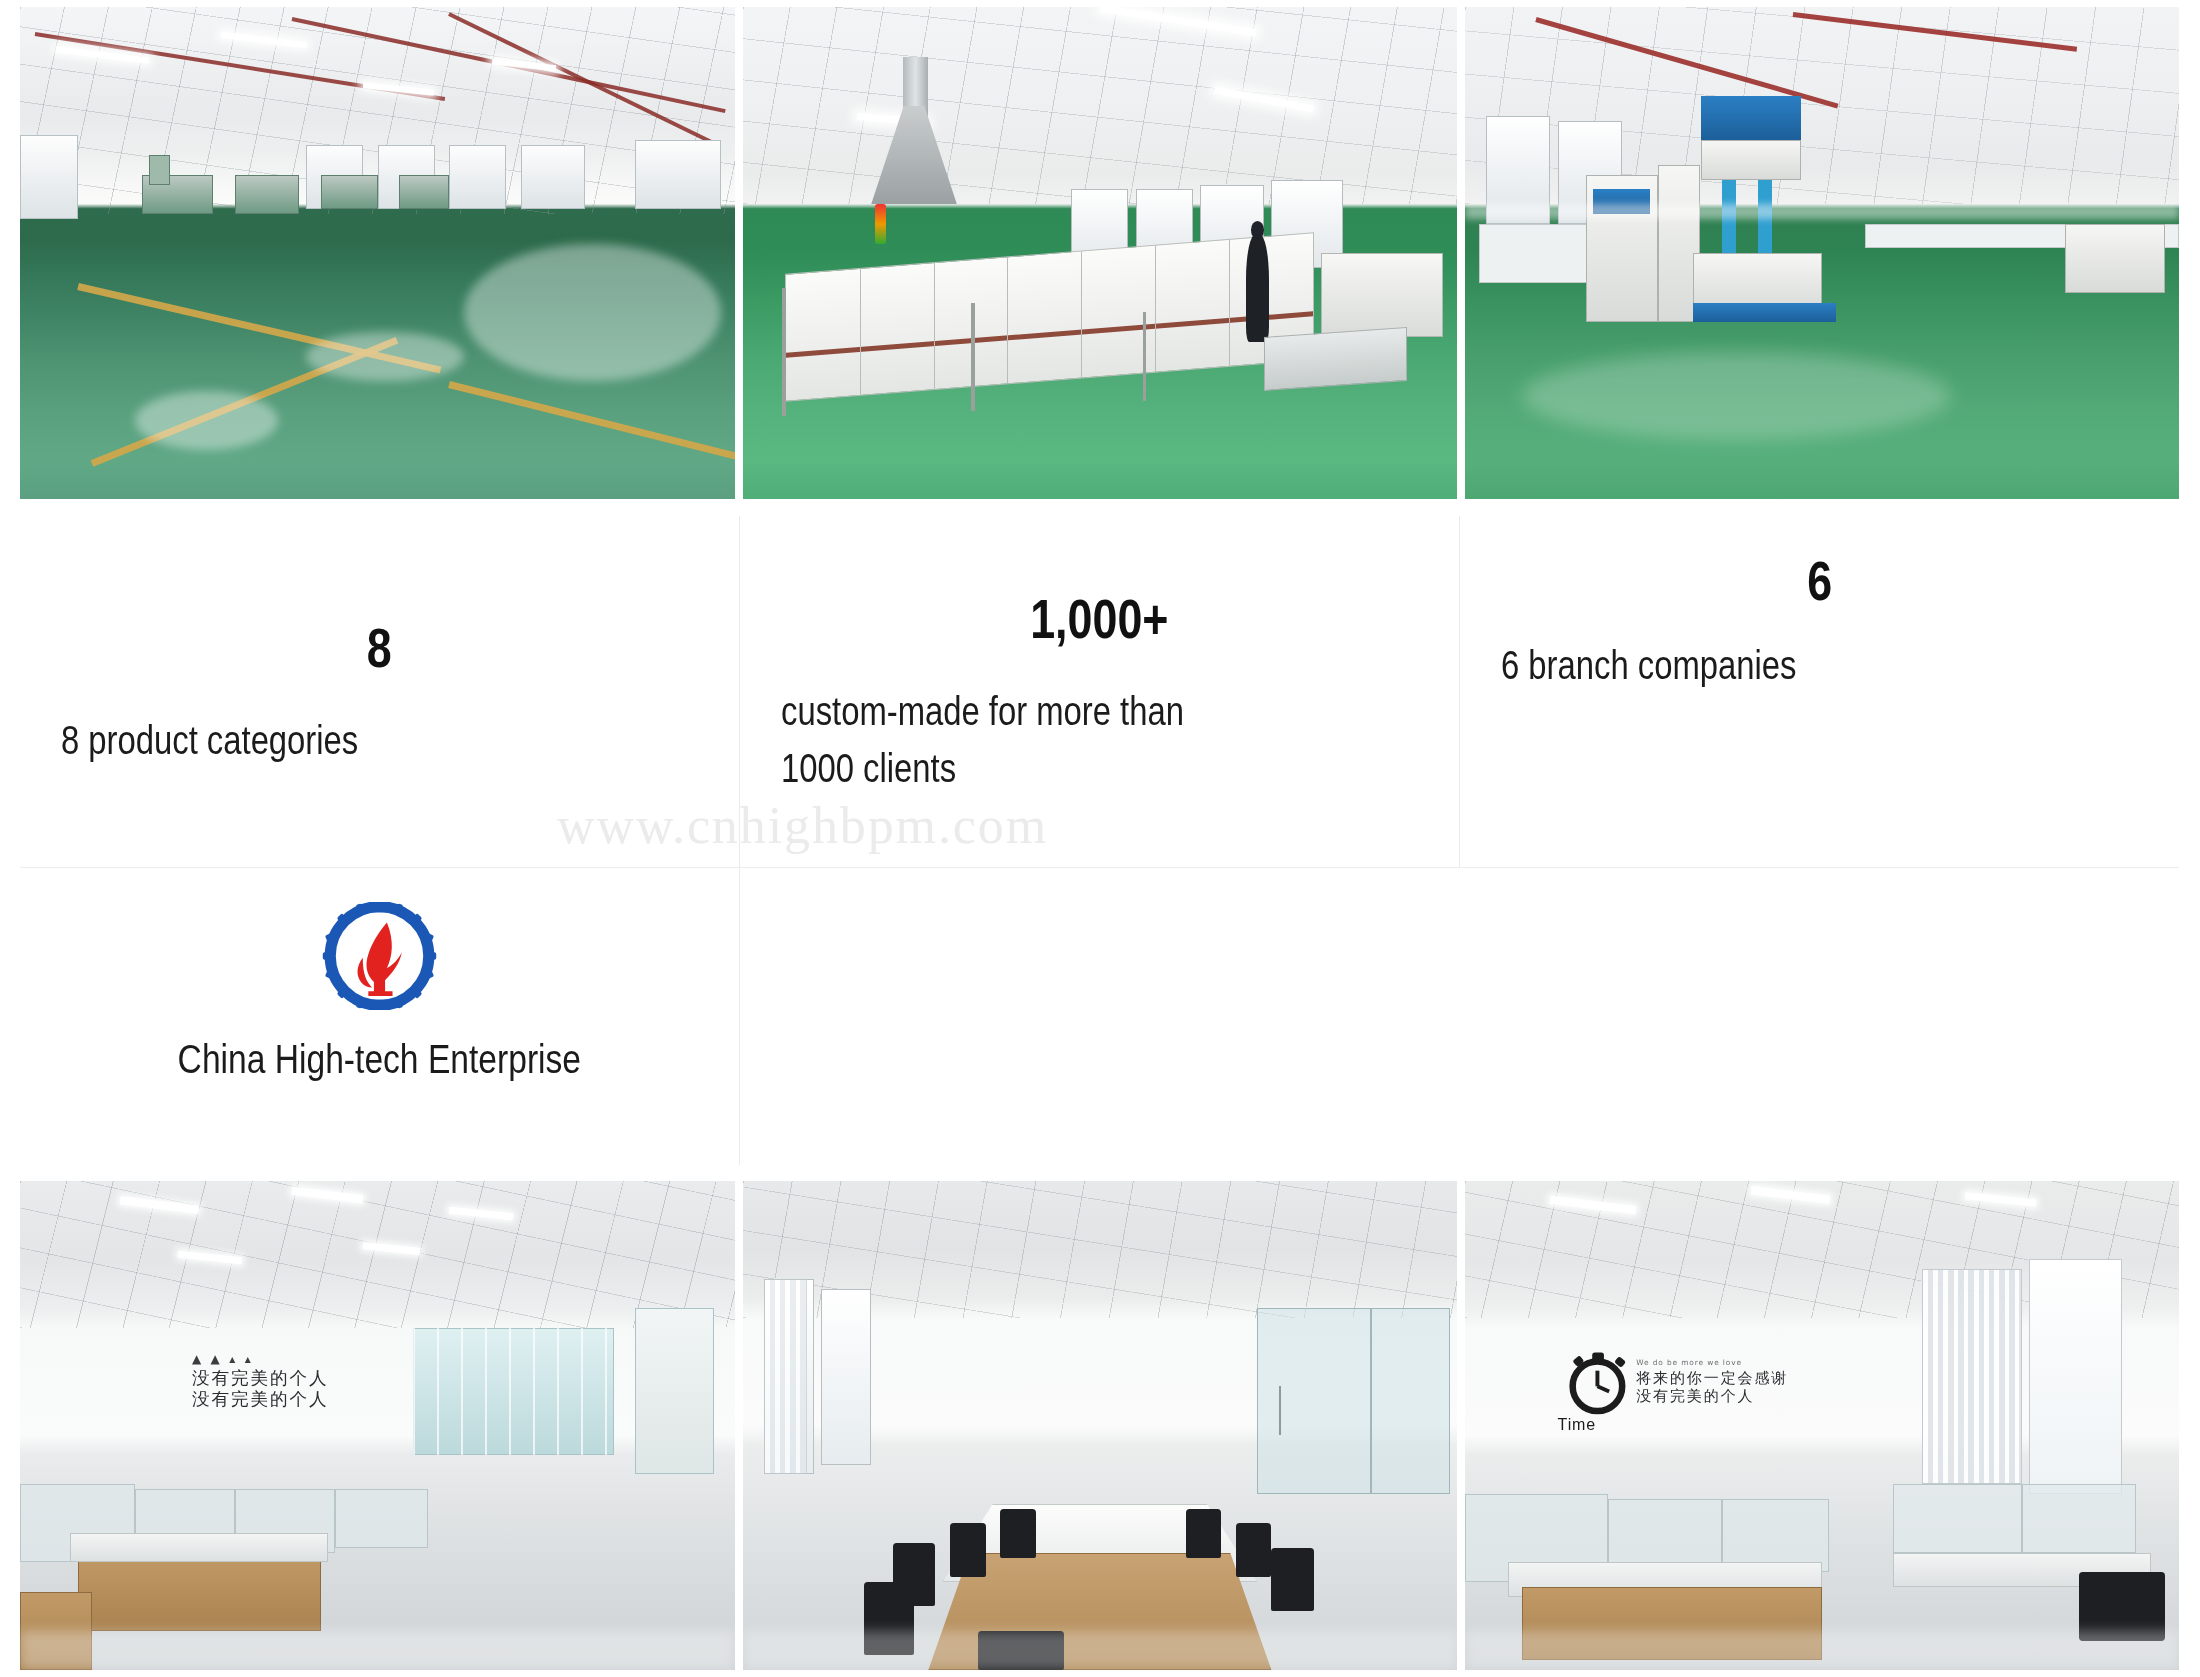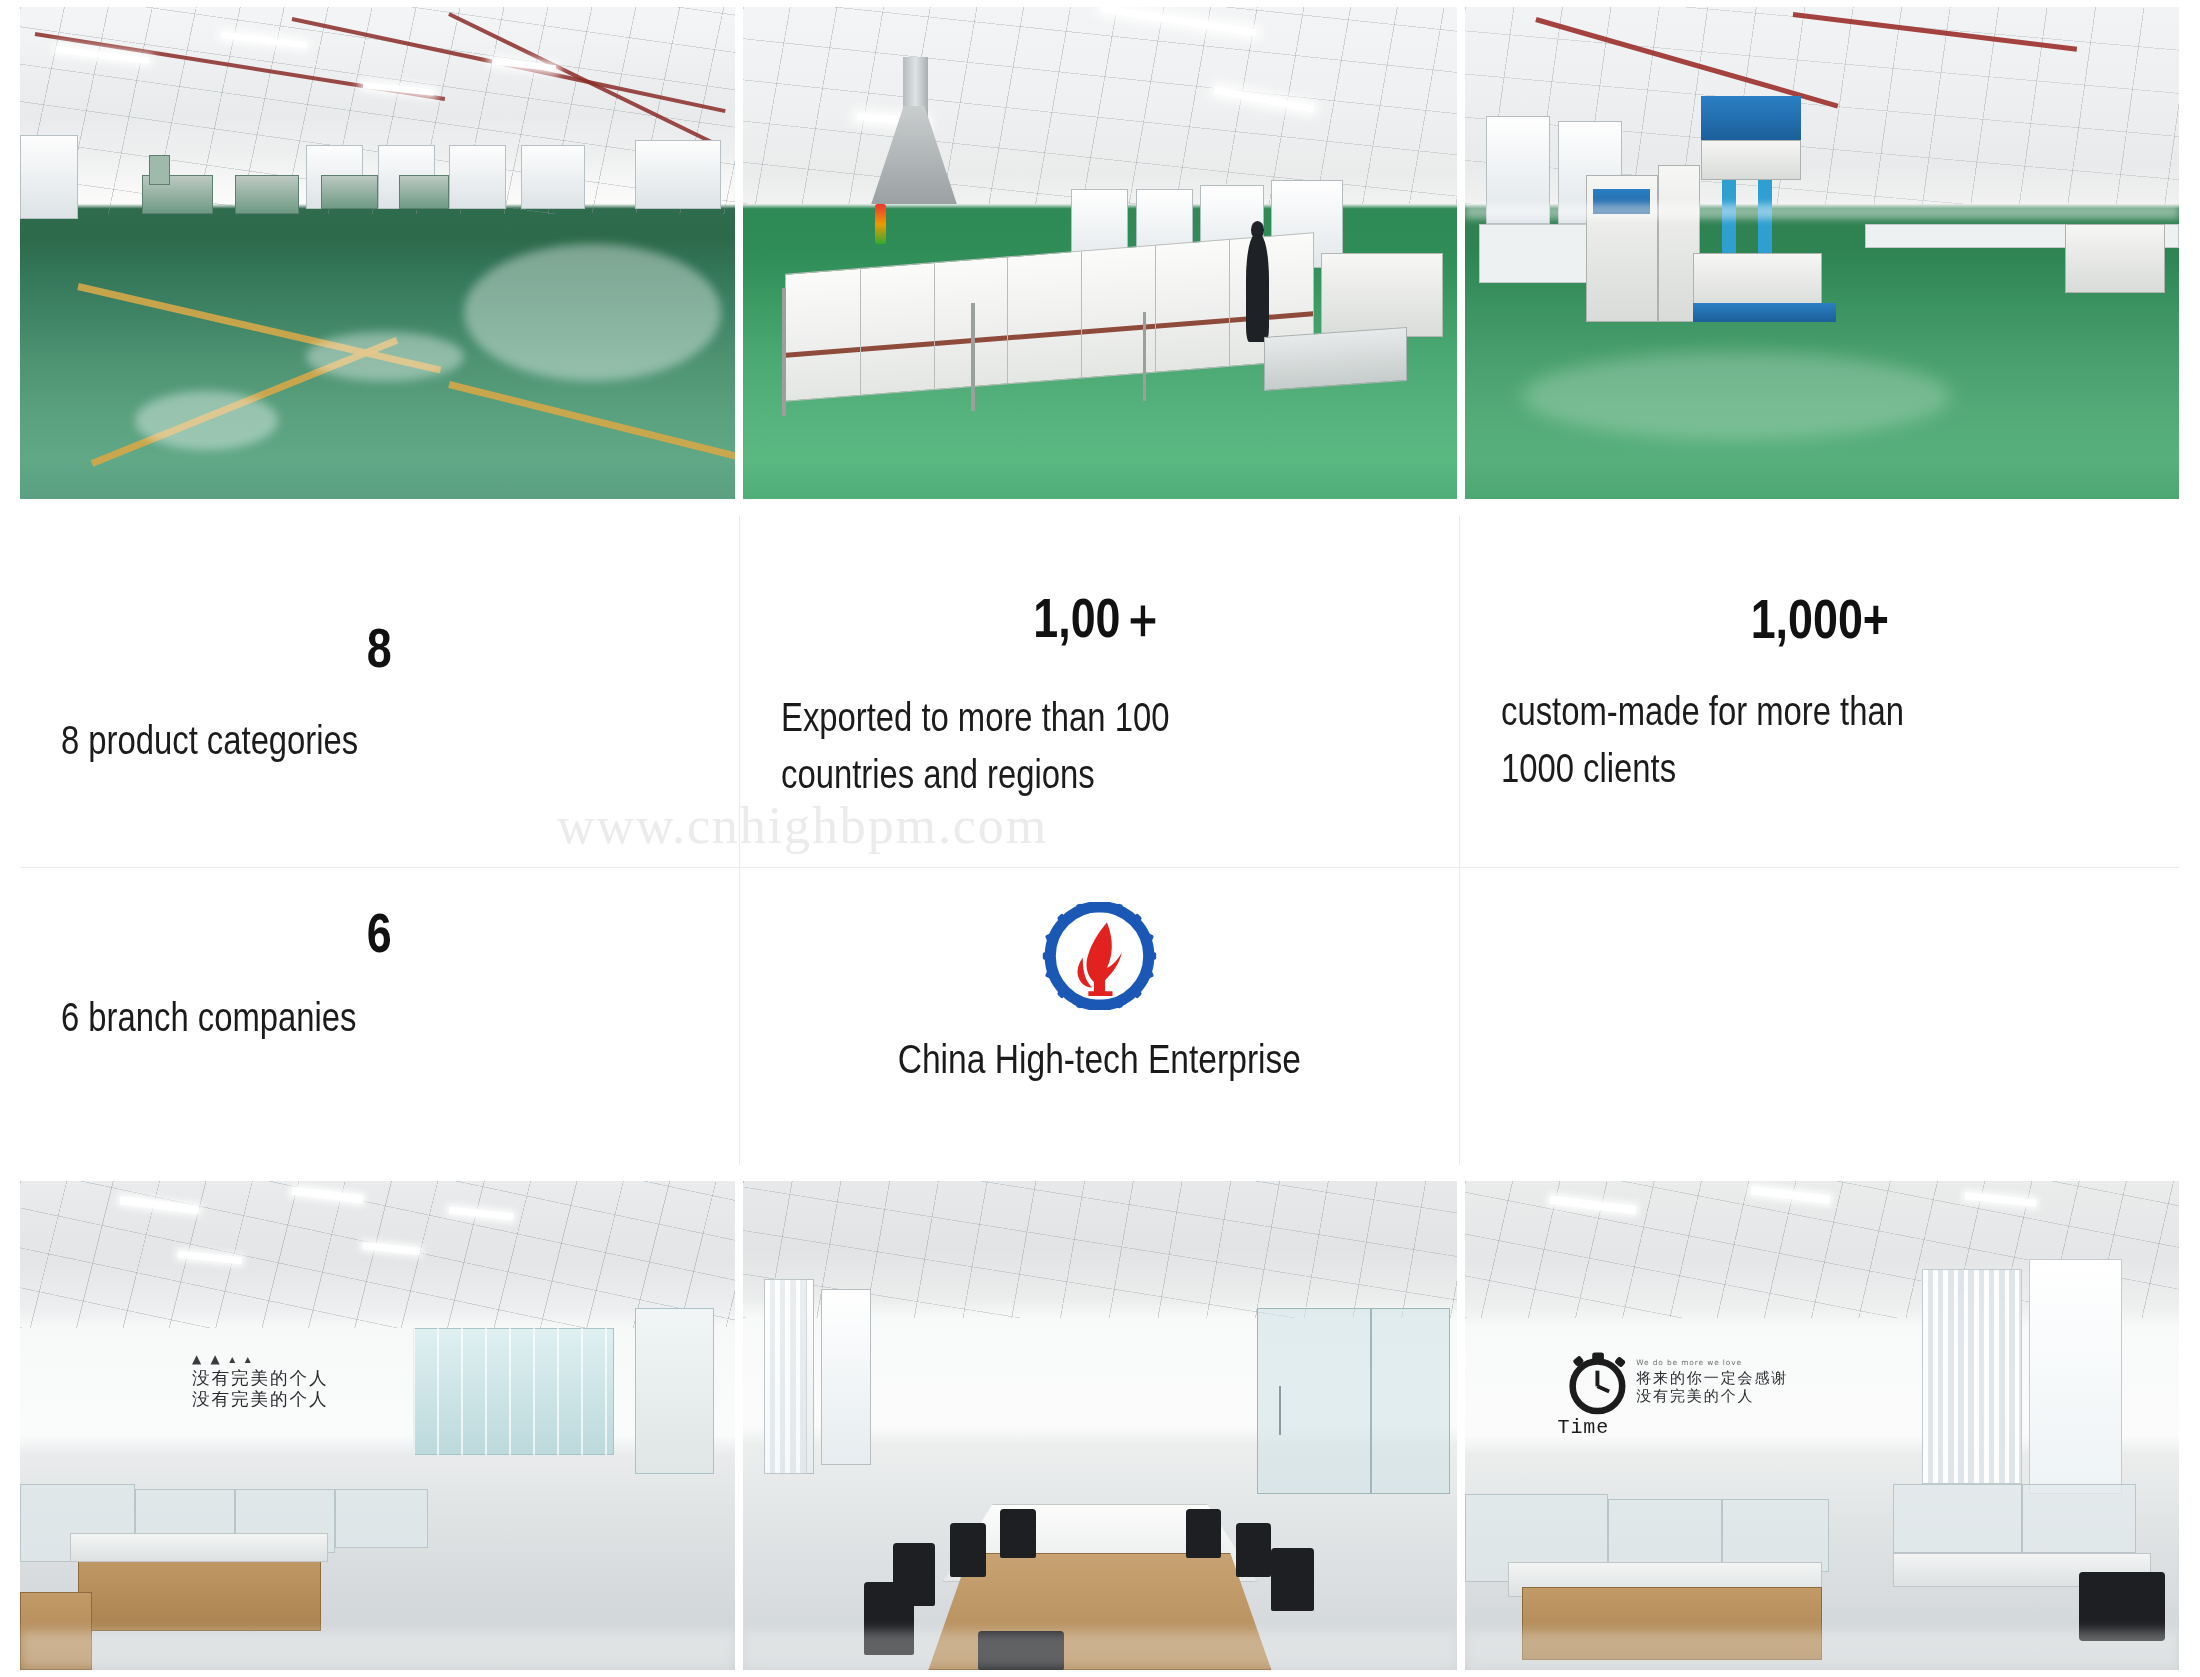--- a/index.html
+++ b/index.html
@@ -437,25 +437,20 @@
     </div>
   </div>
 
   <div class="stats">
 
     <div class="cell">
       <div class="stat-number">8</div>
       <div class="stat-desc">8 product categories</div>
     </div>
 
-    <div class="cell">
-      <div class="stat-number">1,00＋</div>
-      <div class="stat-desc">Exported to more than 100
-countries and regions</div>
-    </div>
 
     <div class="cell">
       <div class="stat-number">1,000+</div>
       <div class="stat-desc">custom-made for more than
 1000 clients</div>
     </div>
 
 
     <div class="cell r2">
       <div class="stat-number">6</div>
@@ -559,21 +554,21 @@
       <div style="position:absolute;left:12%;top:33%;width:14%;height:16%;">
         <svg viewBox="0 0 60 60" width="100%" height="100%" aria-hidden="true">
           <circle cx="28" cy="34" r="19" fill="none" stroke="#1c1c1c" stroke-width="5"></circle>
           <rect x="24" y="8" width="9" height="7" rx="2" fill="#1c1c1c"></rect>
           <rect x="10" y="12" width="7" height="6" rx="2" fill="#1c1c1c" transform="rotate(-40 13 15)"></rect>
           <rect x="42" y="12" width="7" height="6" rx="2" fill="#1c1c1c" transform="rotate(40 45 15)"></rect>
           <line x1="28" y1="34" x2="28" y2="22" stroke="#1c1c1c" stroke-width="3"></line>
           <line x1="28" y1="34" x2="37" y2="38" stroke="#1c1c1c" stroke-width="3"></line>
         </svg>
       </div>
-      <div style="position:absolute;left:13%;top:48%;font-family:Liberation Mono, monospace;font-size:20px;color:#1c1c1c;letter-spacing:0.9px;">Time</div>
+      <div style="position:absolute;left:13%;top:48%;font-family:Liberation Sans, sans-serif;font-size:16px;color:#1c1c1c;letter-spacing:0.9px;">Time</div>
 
       <div class="wall-decal" style="left:24%;top:35%;font-size:15px;">
         <span style="font-size:7.4px;color:#6a6d70;letter-spacing:0.9px;">We do be more we love</span><br>
         <span>将来的你一定会感谢</span><br>
         <span>没有完美的个人</span>
       </div>
 
       <div class="curtain" style="left:64%;top:18%;width:14%;height:44%;"></div>
       <div style="position:absolute;left:79%;top:16%;width:13%;height:48%;background:linear-gradient(#ffffff,#eef3f5);border:0.9px solid #c4cbce;"></div>
 

